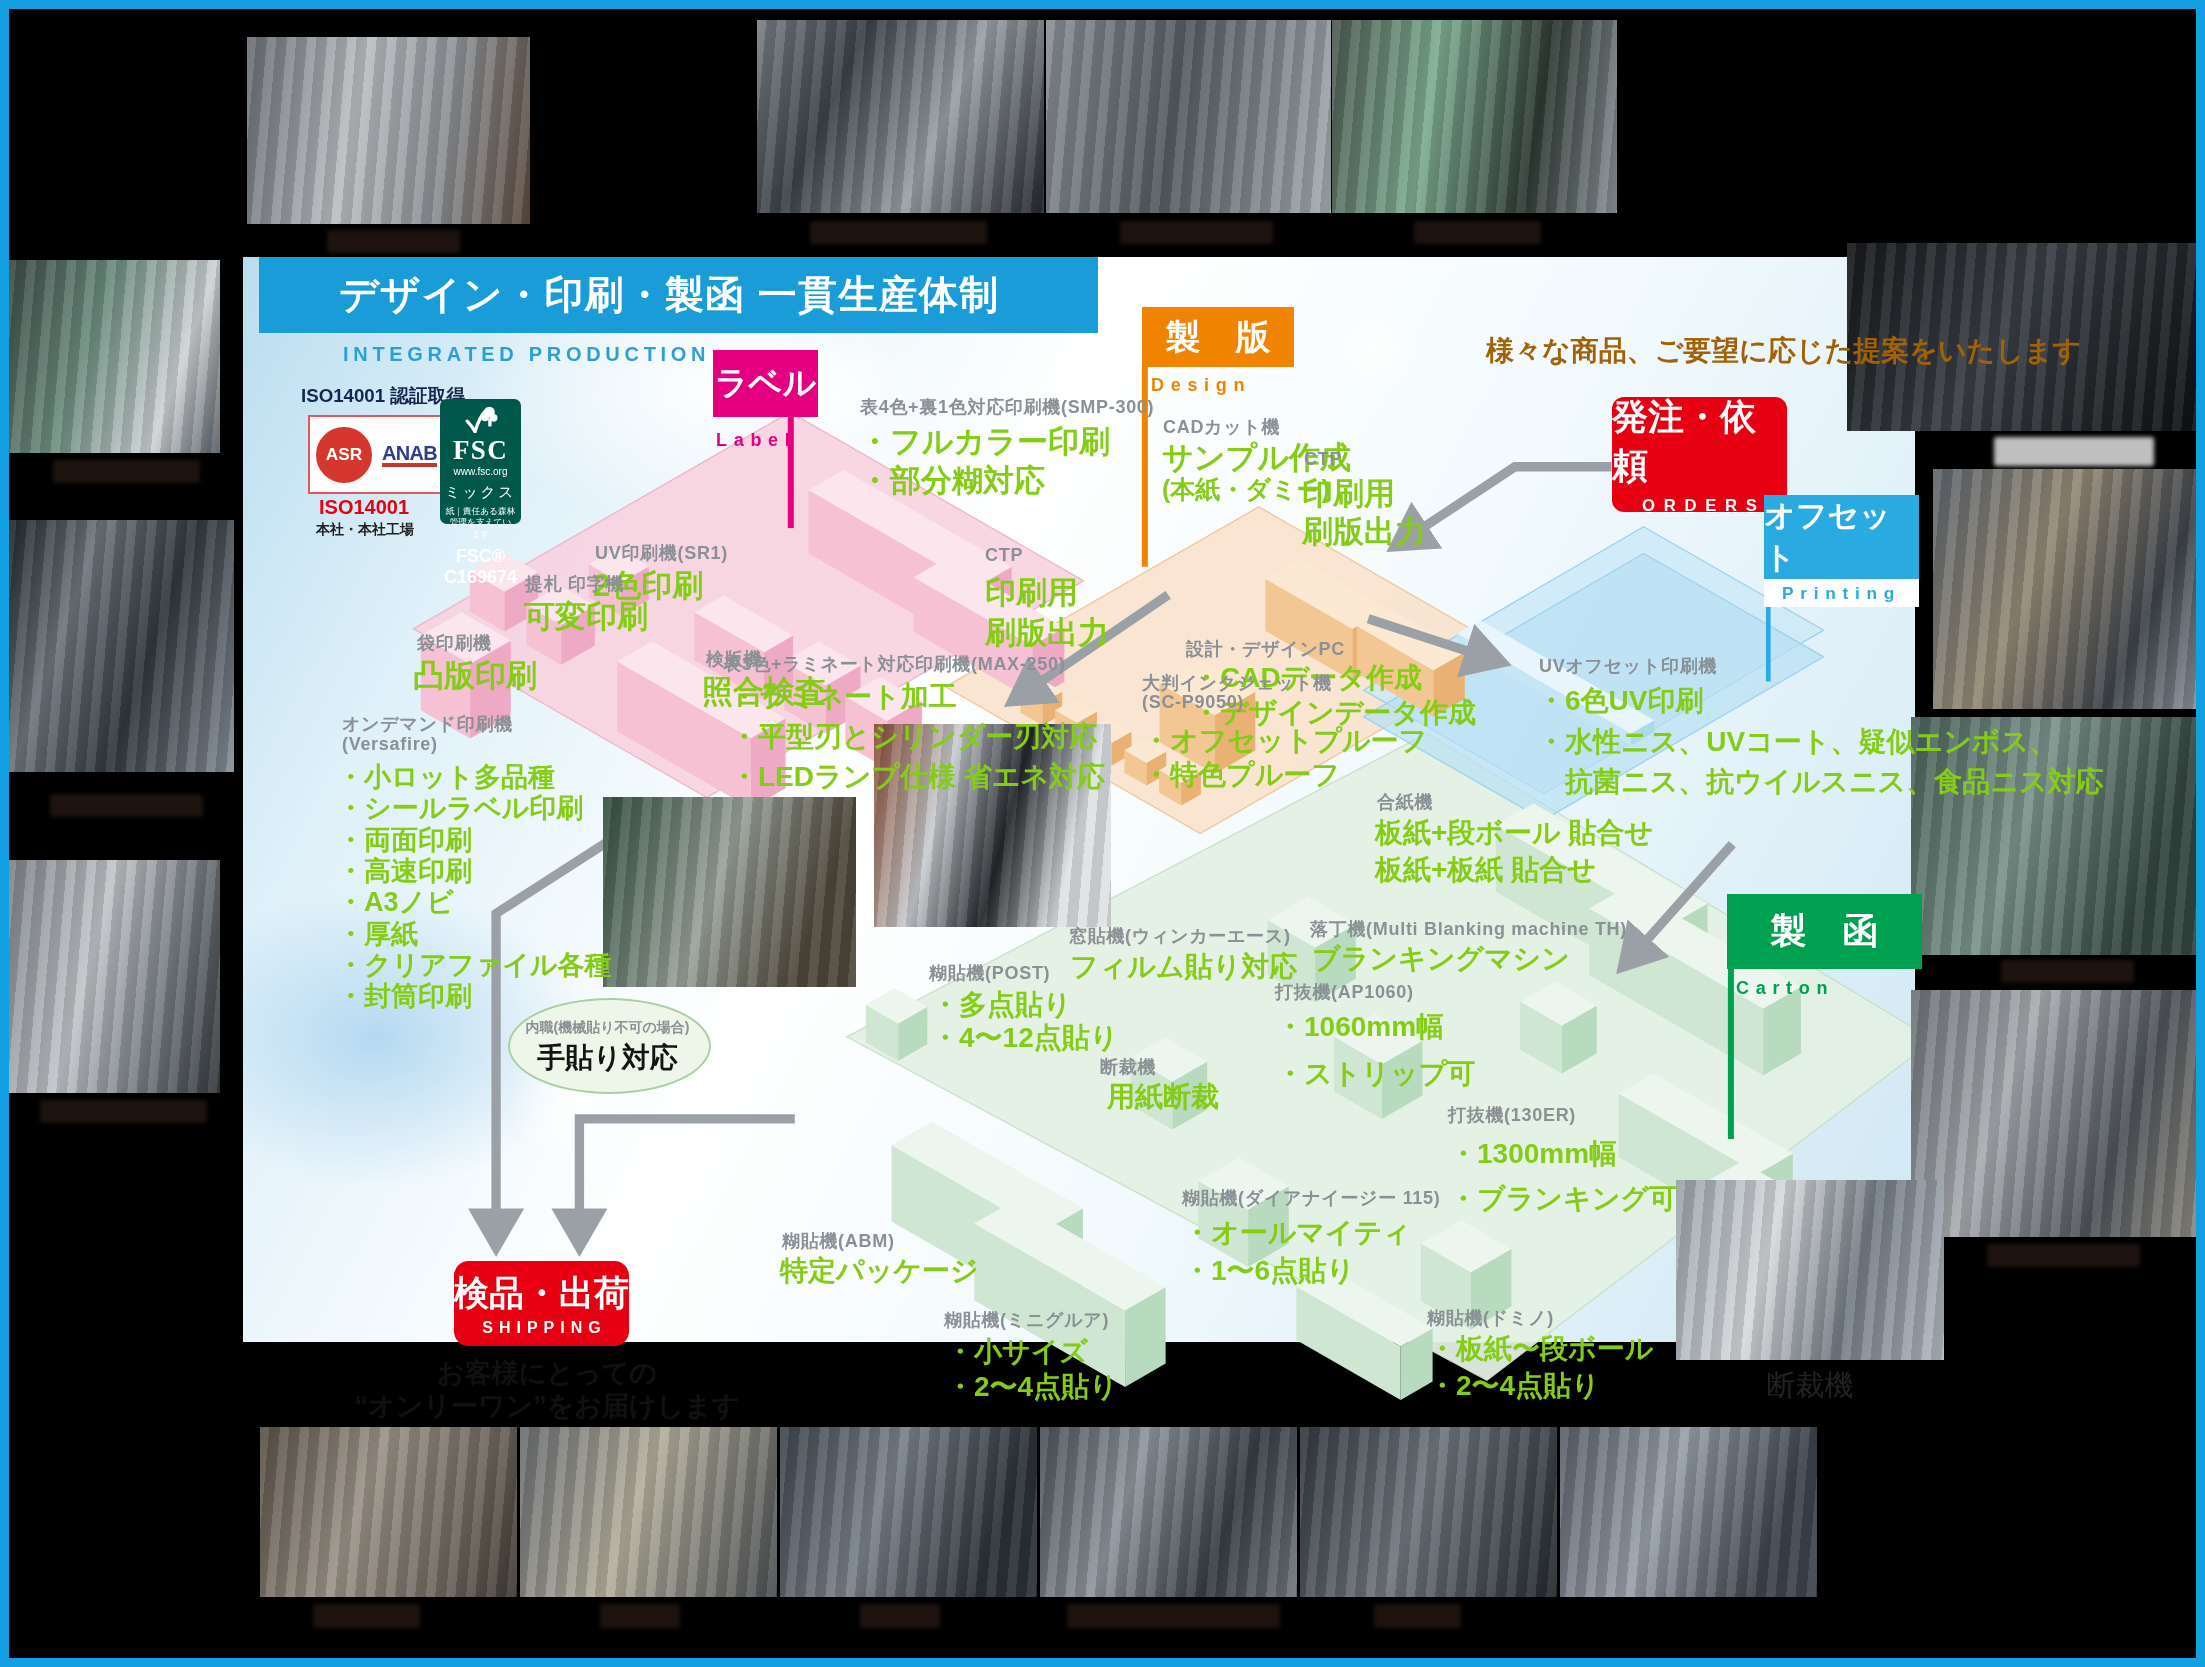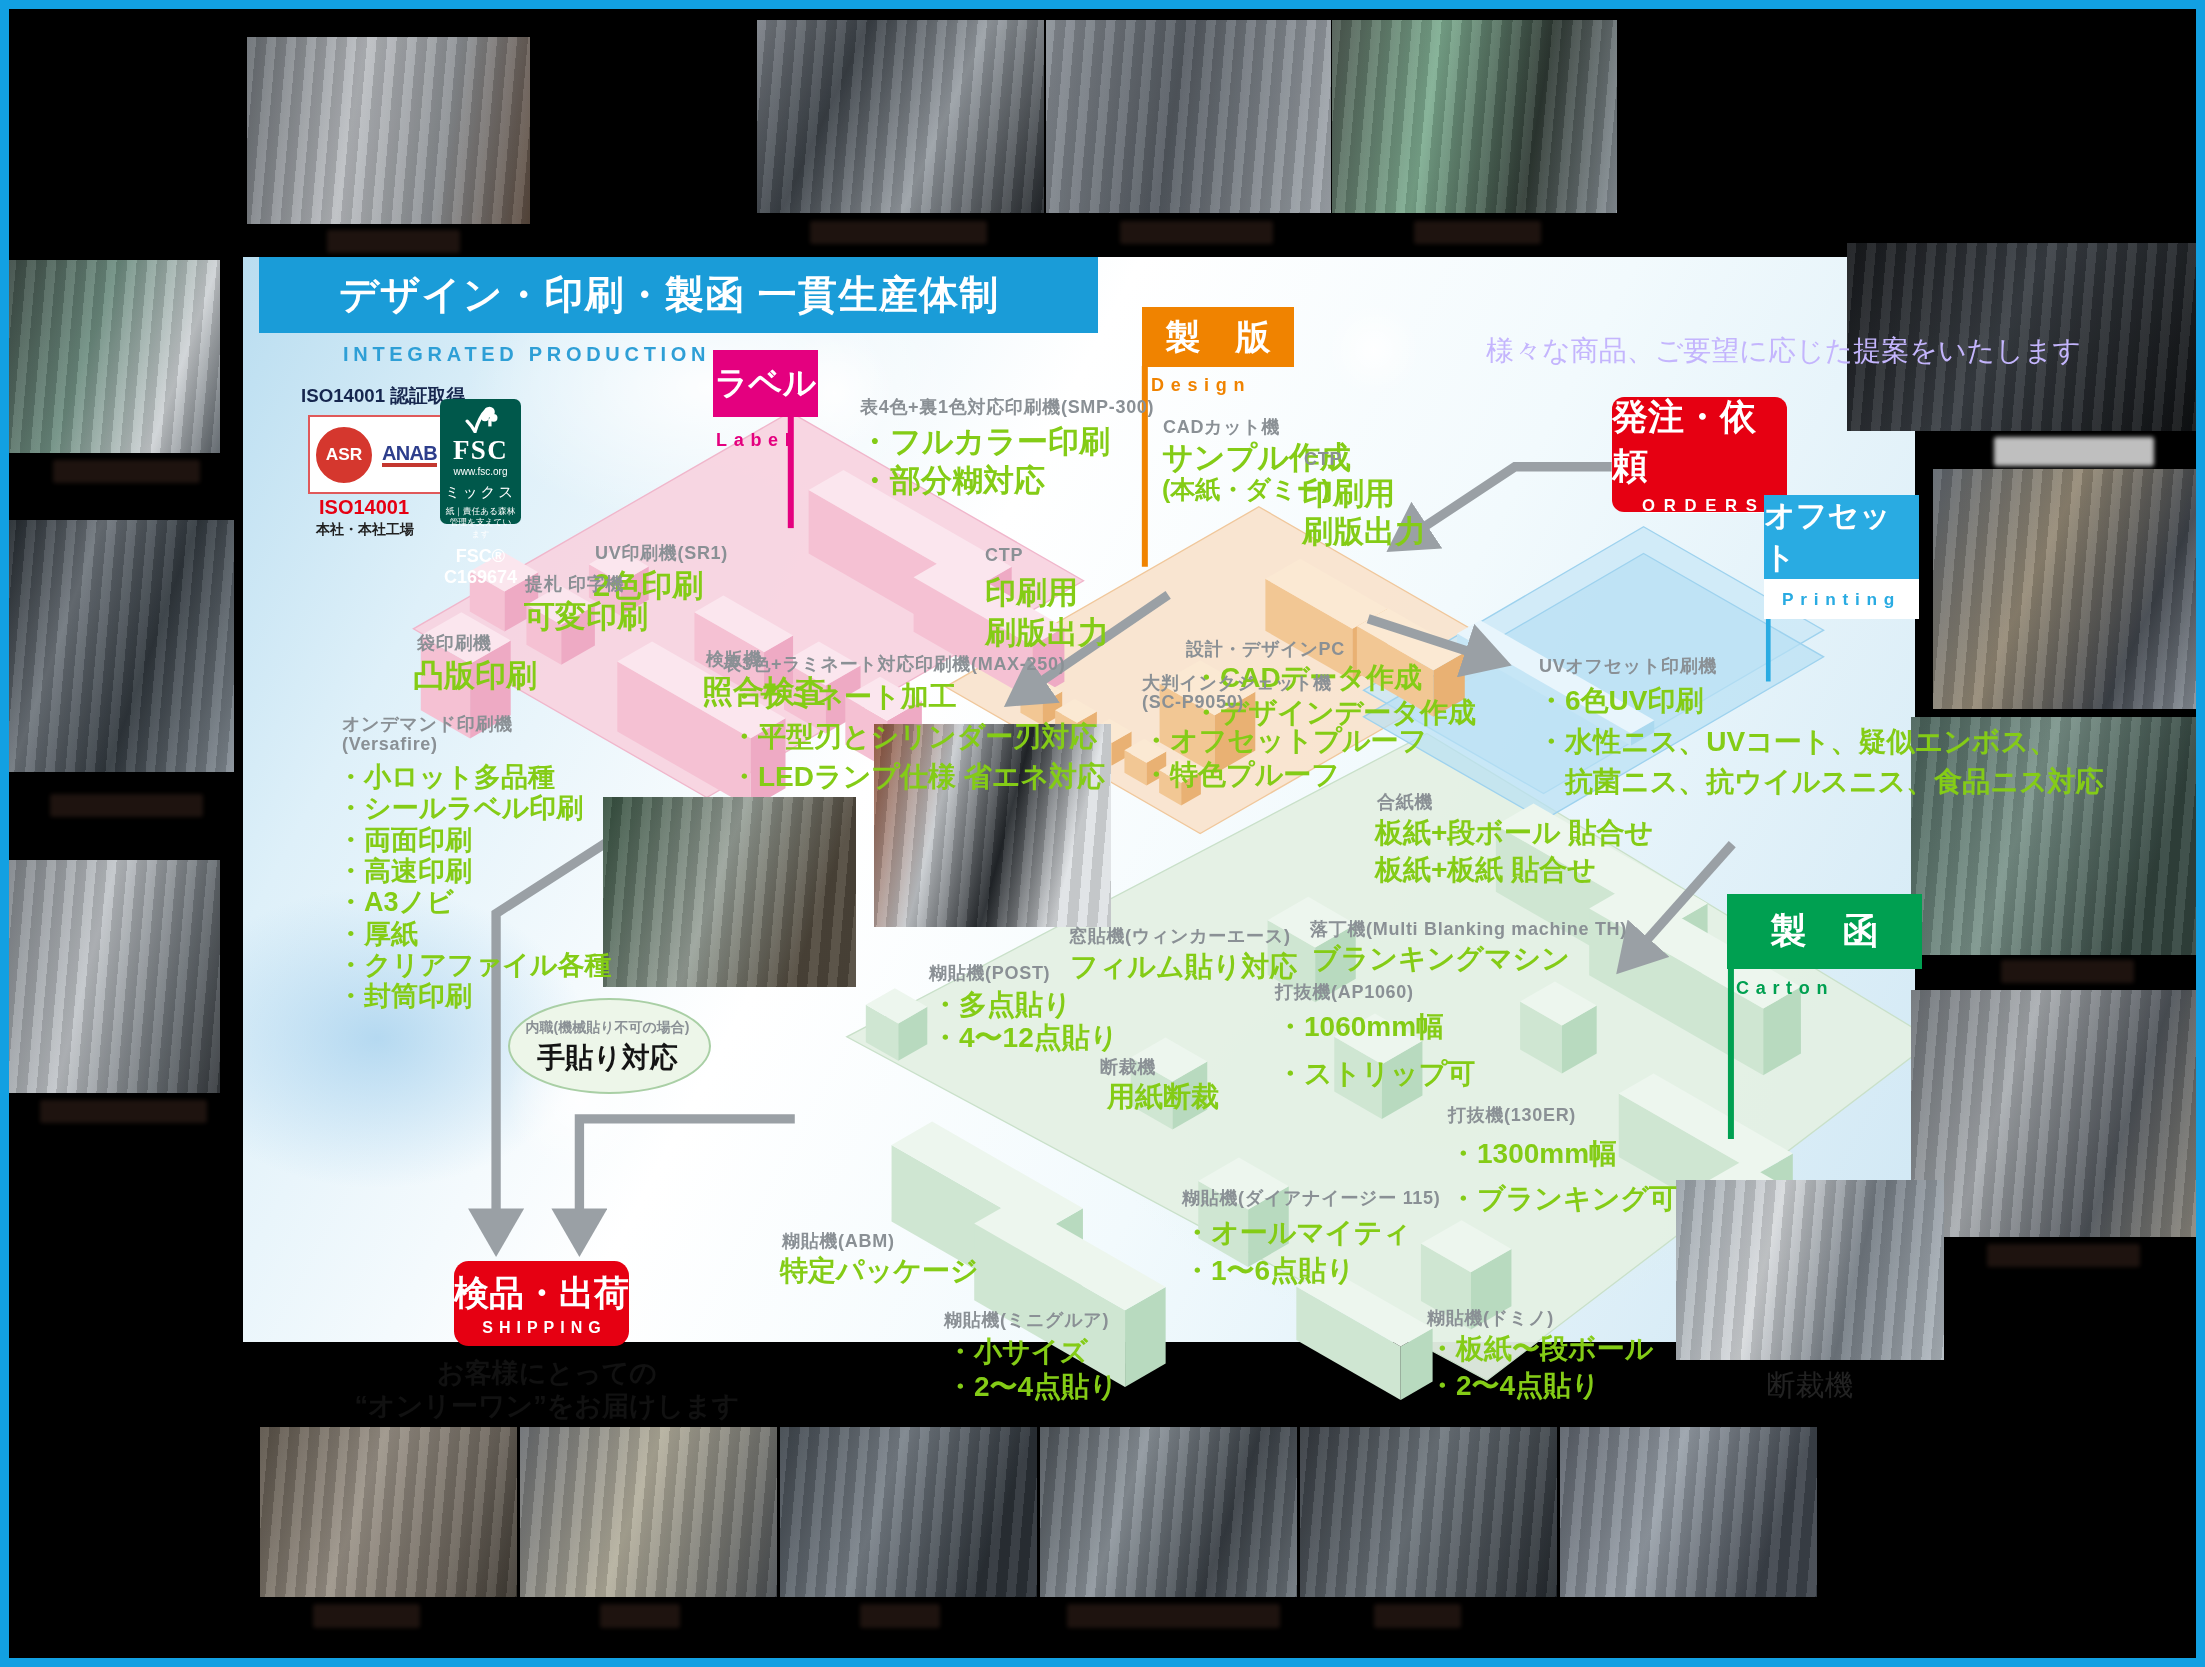--- a/index.html
+++ b/index.html
@@ -22,21 +22,21 @@
   .titlebar span{color:#fff;font-weight:bold;font-size:39px;letter-spacing:1.3px;}
   .integrated{left:343px;top:343px;color:#2E9FD6;font-weight:bold;font-size:20px;letter-spacing:4.7px;z-index:5;}
   
   .badge{z-index:6;display:flex;align-items:center;justify-content:center;color:#fff;font-weight:bold;box-sizing:border-box;}
   .badge-en{z-index:6;font-weight:bold;letter-spacing:6.7px;}
   
   .mlabel{color:#8A9095;font-size:18px;font-weight:bold;z-index:7;white-space:nowrap;letter-spacing:0.7px;}
   .feat{color:#84cc16;font-size:28px;font-weight:bold;z-index:7;white-space:nowrap;}
   .feat.big{font-size:31px;}
   .feat.mid{font-size:27px;}
-  .note{color:#c4b5fd;font-weight:normal;z-index:7;white-space:nowrap;}
+  .note{color:#a16207;font-weight:bold;z-index:7;white-space:nowrap;}
   
   .photo{z-index:4;overflow:hidden;}
   .photo:after{content:"";position:absolute;inset:0;
     background:repeating-linear-gradient(95deg,rgba(255,255,255,.07) 0 9.3px,rgba(0,0,0,.12) 9.3px 20px);}
   .p-lab{background:linear-gradient(100deg,#6a6f74,#bcbfc3 38%,#8e9296 68%,#5b4a3e);}
   .p-office{background:linear-gradient(115deg,#7b8087,#3c4248 30%,#9aa0a6 62%,#23272b);}
   .p-cutter{background:linear-gradient(100deg,#8b9198,#565c63 45%,#a7adb3);}
   .p-studio{background:linear-gradient(100deg,#4e5a52,#7fae92 35%,#2f3a34 70%,#8c949b);}
   .p-pressdark{background:linear-gradient(120deg,#17191c,#3a3f45 45%,#0e1012);}
   .p-inkshelf{background:linear-gradient(115deg,#5f666e,#958a76 40%,#3f444b 75%,#8d949c);}
@@ -252,21 +252,21 @@
   <div class="abs badge-en" style="left:1151px;top:375px;color:var(--c-orange);font-size:18px;">Design</div>
 
   <div class="abs badge" style="left:1612px;top:397px;width:175px;height:115px;background:var(--c-red);font-size:36px;border-radius:12px;flex-direction:column;gap:5px;">
     <span>発注・依頼</span>
     <span style="font-size:16.7px;letter-spacing:8.7px;margin-left:8.7px;text-decoration:underline;">ORDERS</span>
   </div>
 
   <div class="abs badge" style="left:1764px;top:495px;width:155px;height:84px;background:var(--c-cyan);font-size:31px;">
       <span>オフセット</span>
     </div>
-  <div class="abs" style="left:1764px;top:579px;width:155px;height:40px;background:#fff;z-index:6;display:flex;align-items:center;justify-content:center;">
+  <div class="abs" style="left:1764px;top:579px;width:155px;height:28px;background:#fff;z-index:6;display:flex;align-items:center;justify-content:center;">
     <span class="badge-en" style="position:static;color:var(--c-cyan);font-size:17.3px;">Printing</span>
   </div>
 
   <div class="abs badge" style="left:1727px;top:894px;width:195px;height:75px;background:var(--c-green);font-size:36px;">
       <span>製　函</span>
     </div>
   <div class="abs badge-en" style="left:1736px;top:978px;color:var(--c-green);font-size:18px;">Carton</div>
 
   <div class="abs badge" style="left:454px;top:1261px;width:175px;height:85px;background:var(--c-red);font-size:35px;border-radius:14.7px;flex-direction:column;gap:1.3px;">
     <span>検品・出荷</span>

